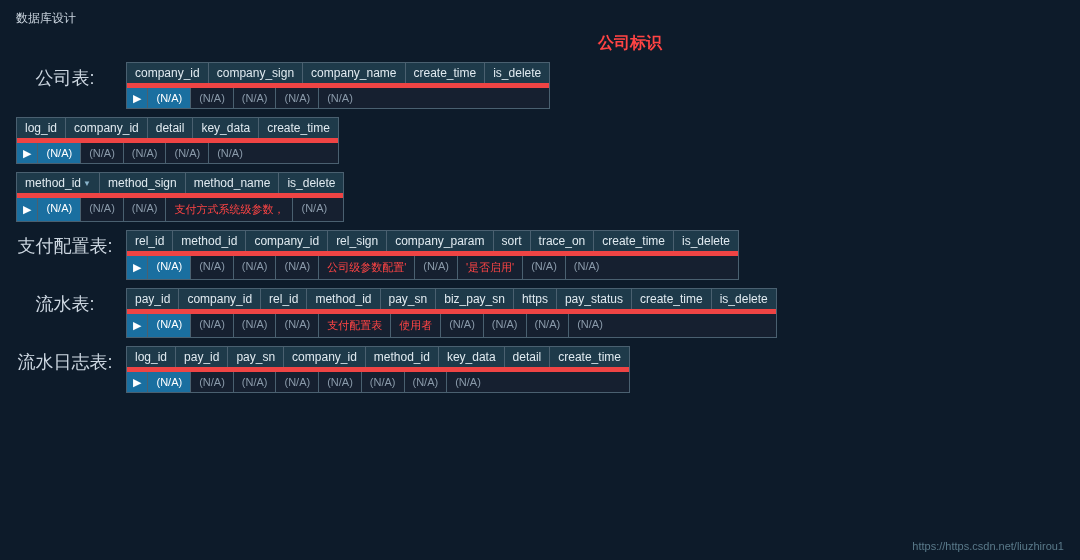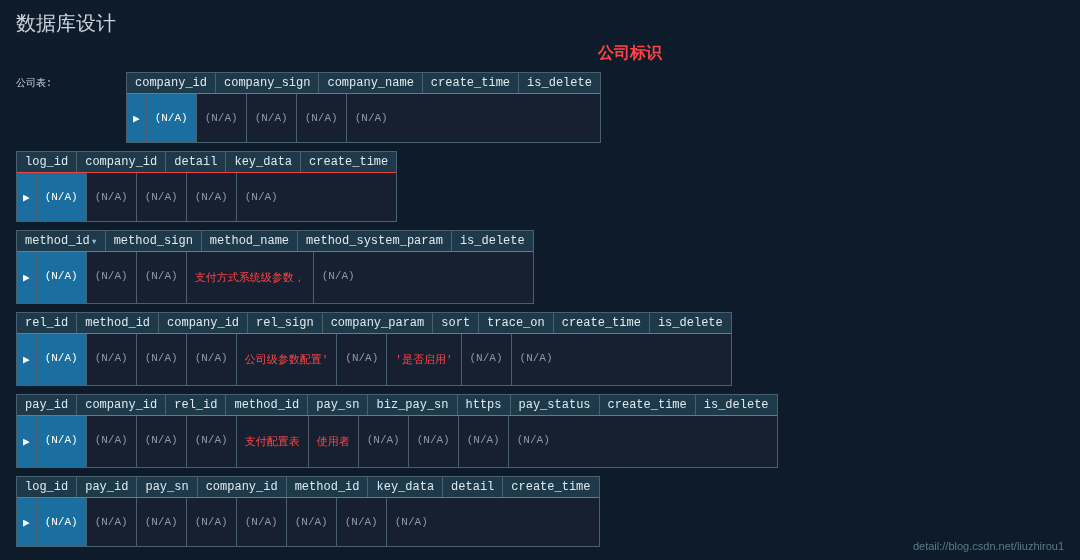--- a/index.html
+++ b/index.html
@@ -8,77 +8,76 @@
       color: #ccd6e0;
       font-family: "Microsoft YaHei", "SimHei", Arial, sans-serif;
       font-size: 13px;
       width: 1080px;
       height: 560px;
       overflow: hidden;
       position: relative;
     }
     .page-title {
       color: #ccd6e0;
-      font-size: 20px;
+      font-size: 12px;
       padding: 10px 16px 6px 16px;
     }
     .main-content {
       padding: 0 16px;
-      font-family: Liberation Mono, monospace;
     }
     .section-header {
       text-align: center;
       color: #ff4444;
       font-size: 16px;
       font-weight: bold;
       margin-bottom: 8px;
       margin-left: 180px;
     }
     .table-row-wrapper {
       display: flex;
       align-items: flex-start;
       margin-bottom: 8px;
     }
     .row-label {
       width: 110px;
-      text-align: left;
+      text-align: center;
       padding-right: 12px;
       color: #ccd6e0;
-      font-size: 10px;
+      font-size: 18px;
       padding-top: 4px;
       flex-shrink: 0;
     }
     .db-table {
       border: 1px solid #4a6070;
       background: #162030;
       min-width: 200px;
     }
     .db-table-header {
       display: flex;
       background: #1e3a4a;
-      border-bottom: 1px solid #ef4444;
+      border-bottom: 5px solid #ef4444;
     }
     .db-table-header-cell {
       padding: 3px 8px;
       color: #e0eaf0;
       font-size: 12px;
       border-right: 1px solid #4a6070;
       white-space: nowrap;
       display: flex;
       align-items: center;
       gap: 2px;
     }
     .db-table-header-cell:last-child {
       border-right: none;
     }
     .db-table-body {
       display: flex;
     }
     .db-table-body-cell {
-      padding: 18px 8px;
+      padding: 4px 8px;
       color: #8a9aaa;
       font-size: 11px;
       border-right: 1px solid #4a6070;
       white-space: nowrap;
       min-width: 40px;
       text-align: center;
     }
     .db-table-body-cell:last-child {
       border-right: none;
     }
@@ -159,35 +158,35 @@
       </div>
     </div>
   </div>
 
   <div class="table-row-wrapper">
     <div class="db-table">
       <div class="db-table-header">
         <div class="db-table-header-cell">method_id <span class="sort-indicator">▼</span></div>
         <div class="db-table-header-cell">method_sign</div>
         <div class="db-table-header-cell">method_name</div>
-        <div class="db-table-header-cell">method_system_param</div>
         <div class="db-table-header-cell">is_delete</div>
       </div>
       <div class="db-table-body">
         <div class="arrow-cell">▶</div>
         <div class="db-table-body-cell highlighted">(N/A)</div>
         <div class="db-table-body-cell">(N/A)</div>
         <div class="db-table-body-cell">(N/A)</div>
         <div class="db-table-body-cell red-text">支付方式系统级参数，</div>
         <div class="db-table-body-cell">(N/A)</div>
       </div>
     </div>
   </div>
 
   <div class="table-row-wrapper">
+    <div class="row-label">支付配置表:</div>
     <div class="db-table">
       <div class="db-table-header">
         <div class="db-table-header-cell">rel_id</div>
         <div class="db-table-header-cell">method_id</div>
         <div class="db-table-header-cell">company_id</div>
         <div class="db-table-header-cell">rel_sign</div>
         <div class="db-table-header-cell">company_param</div>
         <div class="db-table-header-cell">sort</div>
         <div class="db-table-header-cell">trace_on</div>
         <div class="db-table-header-cell">create_time</div>
@@ -202,20 +201,21 @@
         <div class="db-table-body-cell red-text">公司级参数配置'</div>
         <div class="db-table-body-cell">(N/A)</div>
         <div class="db-table-body-cell red-text">'是否启用'</div>
         <div class="db-table-body-cell">(N/A)</div>
         <div class="db-table-body-cell">(N/A)</div>
       </div>
     </div>
   </div>
 
   <div class="table-row-wrapper">
+    <div class="row-label">流水表:</div>
     <div class="db-table">
       <div class="db-table-header">
         <div class="db-table-header-cell">pay_id</div>
         <div class="db-table-header-cell">company_id</div>
         <div class="db-table-header-cell">rel_id</div>
         <div class="db-table-header-cell">method_id</div>
         <div class="db-table-header-cell">pay_sn</div>
         <div class="db-table-header-cell">biz_pay_sn</div>
         <div class="db-table-header-cell">https</div>
         <div class="db-table-header-cell">pay_status</div>
@@ -232,20 +232,21 @@
         <div class="db-table-body-cell red-text">使用者</div>
         <div class="db-table-body-cell">(N/A)</div>
         <div class="db-table-body-cell">(N/A)</div>
         <div class="db-table-body-cell">(N/A)</div>
         <div class="db-table-body-cell">(N/A)</div>
       </div>
     </div>
   </div>
 
   <div class="table-row-wrapper">
+    <div class="row-label">流水日志表:</div>
     <div class="db-table">
       <div class="db-table-header">
         <div class="db-table-header-cell">log_id</div>
         <div class="db-table-header-cell">pay_id</div>
         <div class="db-table-header-cell">pay_sn</div>
         <div class="db-table-header-cell">company_id</div>
         <div class="db-table-header-cell">method_id</div>
         <div class="db-table-header-cell">key_data</div>
         <div class="db-table-header-cell">detail</div>
         <div class="db-table-header-cell">create_time</div>
@@ -259,13 +260,13 @@
         <div class="db-table-body-cell">(N/A)</div>
         <div class="db-table-body-cell">(N/A)</div>
         <div class="db-table-body-cell">(N/A)</div>
         <div class="db-table-body-cell">(N/A)</div>
       </div>
     </div>
   </div>
 
 </div>
 
-<div class="footer-url">detail://blog.csdn.net/liuzhirou1</div>
+<div class="footer-url">https://https.csdn.net/liuzhirou1</div>
 
 </body></html>

